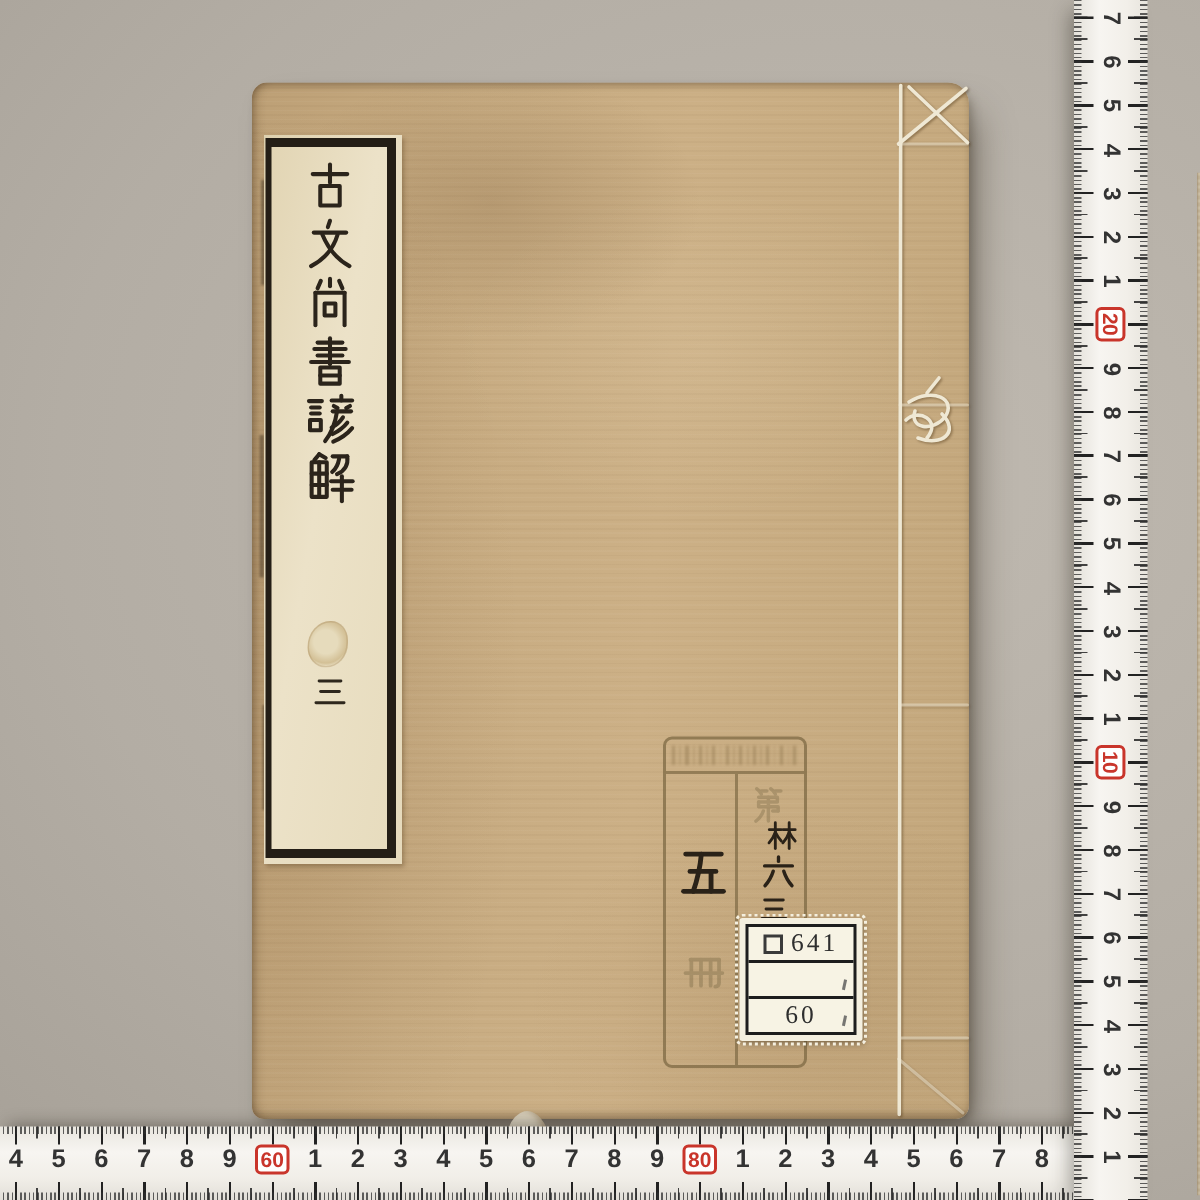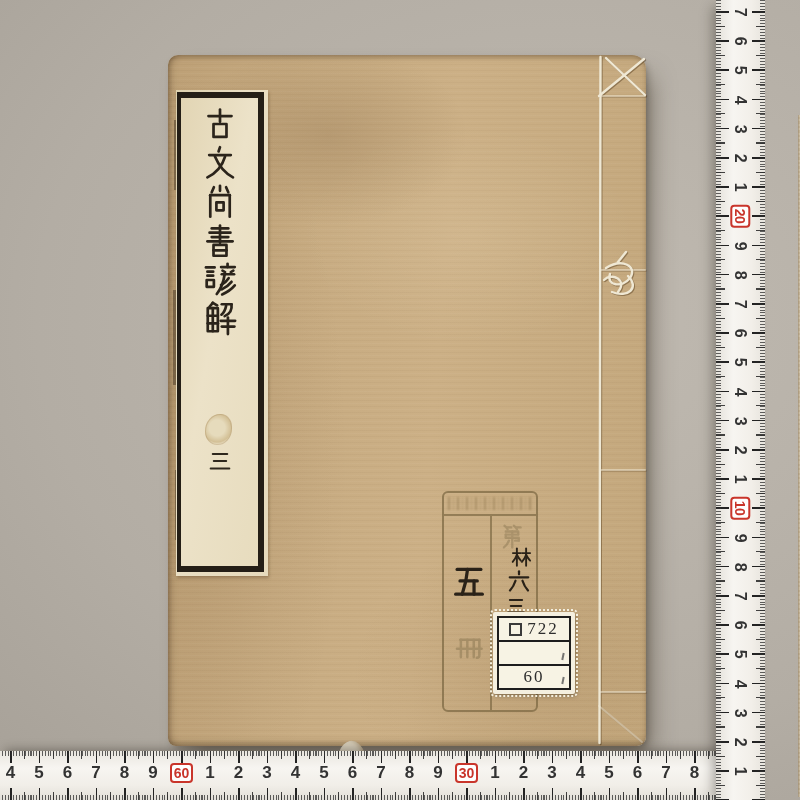--- a/index.html
+++ b/index.html
@@ -305,21 +305,21 @@
           <path d="M26 50 H74"></path>
           <path d="M14 79 H86"></path>
         </svg>
       </div>
   </div>
 
   <div class="label">
     <div class="label-inner">
       <div class="lrow">
         <span class="katabox" aria-label="ロ"></span>
-        <span>722</span>
+        <span>641</span>
       </div>
       <div class="lrow">
         <span></span>
         <span class="ltick"></span>
       </div>
       <div class="lrow">
         <span>60</span>
         <span class="ltick"></span>
       </div>
     </div>
@@ -370,21 +370,21 @@
         <div class="num" style="left: 370px;">
           <span>7</span>
         </div>
         <div class="num" style="left: 398.5px;">
           <span>8</span>
         </div>
         <div class="num" style="left: 427px;">
           <span>9</span>
         </div>
         <div class="num red" style="left: 455.5px;">
-          <span>30</span>
+          <span>80</span>
         </div>
         <div class="num" style="left: 484px;">
           <span>1</span>
         </div>
         <div class="num" style="left: 512.5px;">
           <span>2</span>
         </div>
         <div class="num" style="left: 541px;">
           <span>3</span>
         </div>

